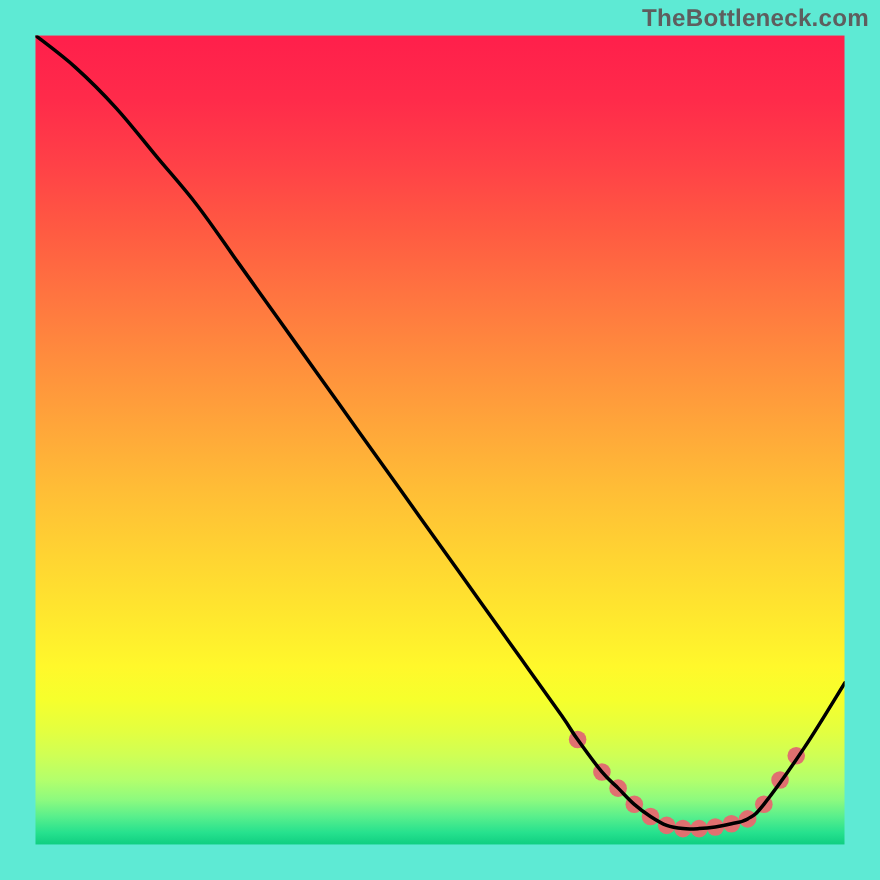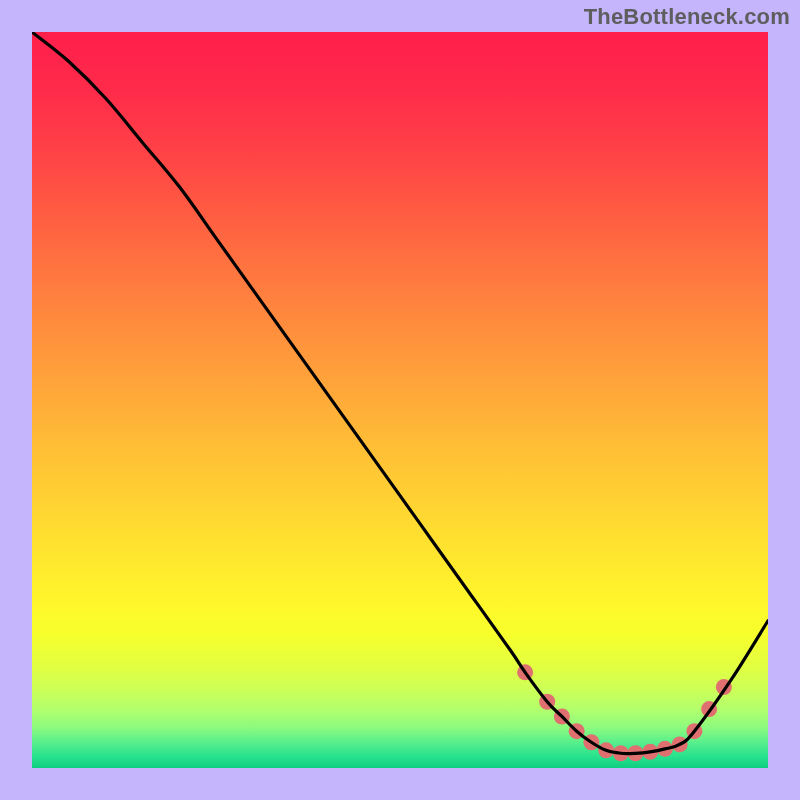--- a/index.html
+++ b/index.html
@@ -8,21 +8,21 @@
     width: 800px;
     height: 800px;
     background: #000;
     overflow: hidden;
     font-family: Arial, Helvetica, sans-serif;
   }
   .frame {
     position: relative;
     width: 800px;
     height: 800px;
-    background: #c4b5fd;
+    background: #5eead4;
   }
   .watermark {
     position: absolute;
     top: 4px;
     right: 10px;
     font-size: 22px;
     font-weight: 600;
     color: #5e5e5e;
     letter-spacing: 0.2px;
     z-index: 30;

